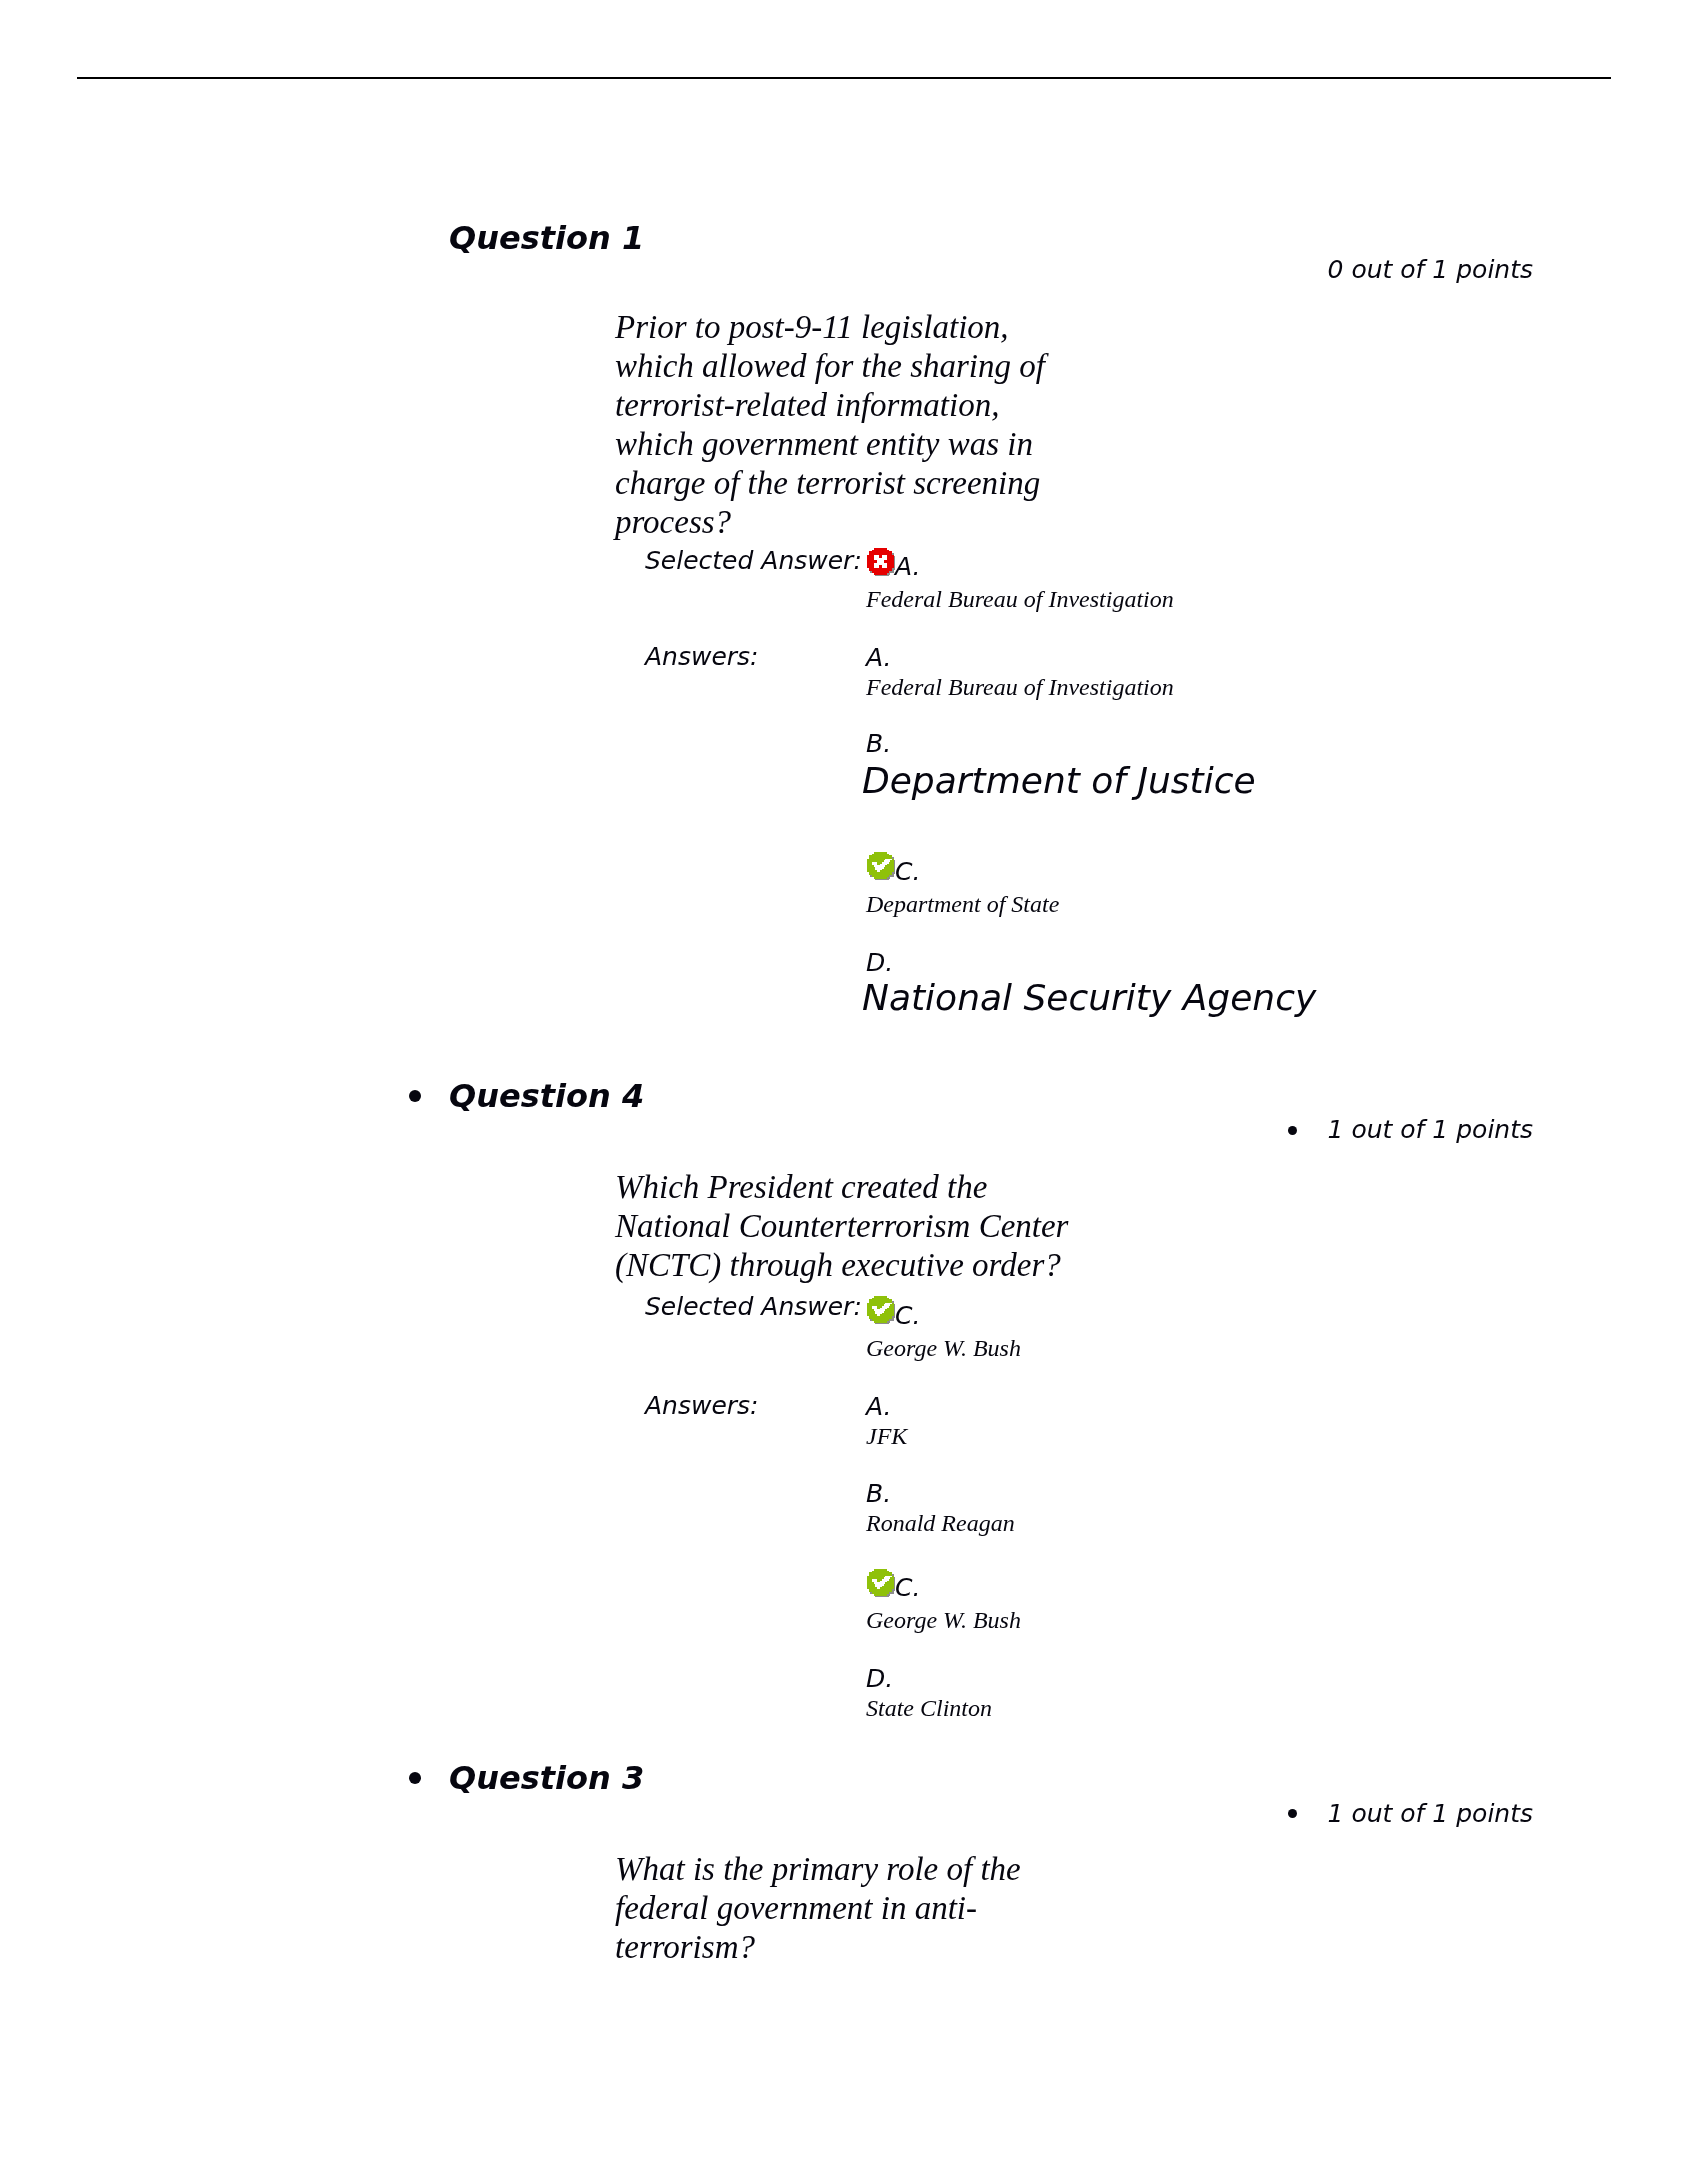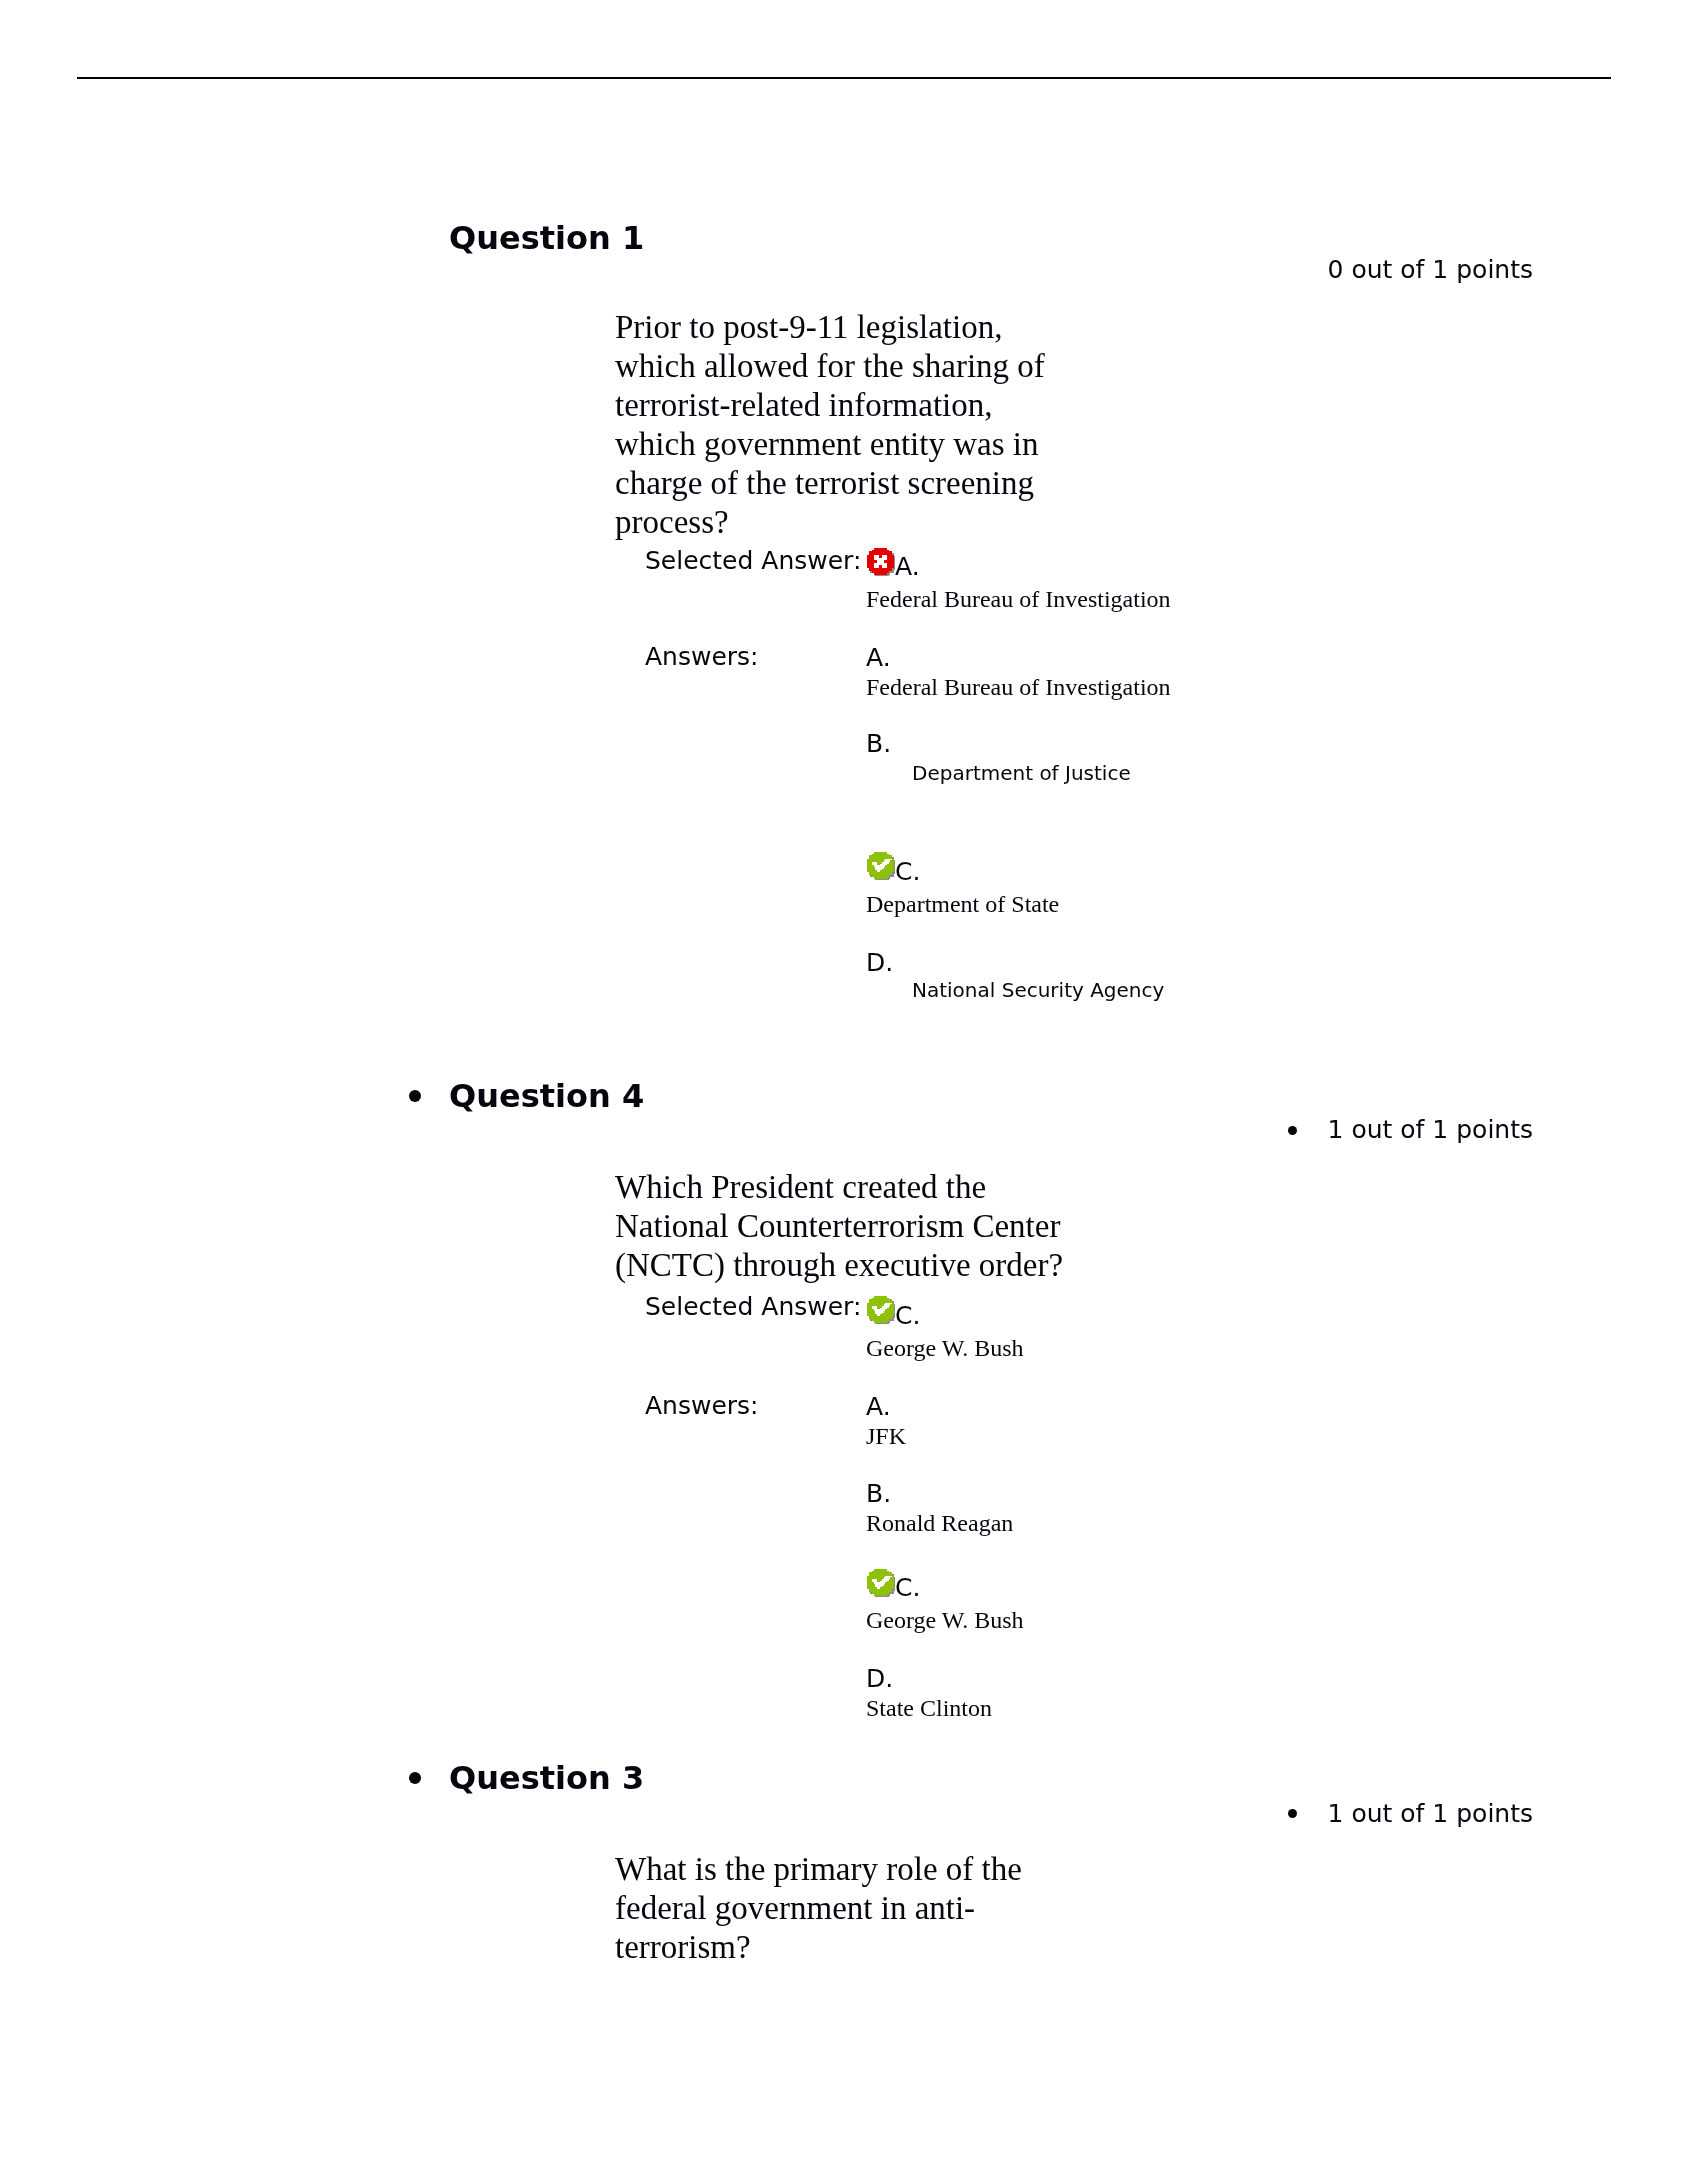--- a/index.html
+++ b/index.html
@@ -1,33 +1,33 @@
 <!DOCTYPE html>
 <html style="font-size:10.6px"><head>
 <meta charset="utf-8">
 <title>Exam Results Review</title>
 <style>
   html,body{margin:0;padding:0;background:#ffffff;}
   body{width:1687px;height:2183px;overflow:hidden;
        font-family:"DejaVu Sans",sans-serif;color:#06060f;}
-  .page{position:relative;width:1687px;height:2183px;transform:translateZ(0);}
+  .page{position:relative;width:1687px;height:2183px;transform:translateZ(0);font-style:italic;}
   .rule{position:absolute;left:77px;top:77px;width:1534px;height:2px;background:#000000;}
   .abs{position:absolute;}
   .nw{white-space:nowrap;}
   .qtitle{font-family:"DejaVu Sans",sans-serif;font-weight:bold;font-size:32px;line-height:1;left:449px;}
   .bullet{border-radius:50%;background:#06060f;}
   .bullet.big{width:12.3px;height:12.3px;left:409px;}
   .bullet.small{width:9px;height:9px;left:1288px;}
   .points{font-family:"DejaVu Sans",sans-serif;font-size:25px;line-height:1;}
   .qtext{font-family:"Liberation Serif",serif;font-size:33px;line-height:39px;width:457px;left:615px;}
   .lbl{font-family:"DejaVu Sans",sans-serif;font-size:25px;line-height:1;left:625px;margin-left:20px;}
   .aletter{font-family:"DejaVu Sans",sans-serif;font-size:25px;line-height:1;left:866px;}
   .aletter.withicon{left:895px;}
   .atx-serif{font-family:"Liberation Serif",serif;font-size:24px;line-height:1;left:866px;}
-  .atx-sans{font-family:"DejaVu Sans",sans-serif;font-size:20px;line-height:1;left:912px;}
+  .atx-sans{font-family:"DejaVu Sans",sans-serif;font-size:36px;line-height:1;left:862px;}
   .iconbox{left:867px;width:28.4px;height:28.4px;}
   .iconbox svg{display:block;width:28.4px;height:28.4px;}
 </style>
 </head>
 <body>
 
 <div class="page">
   <div class="rule"></div>
   <div id="content">
       <div class="abs nw qtitle" style="top:222px">Question 1</div>

